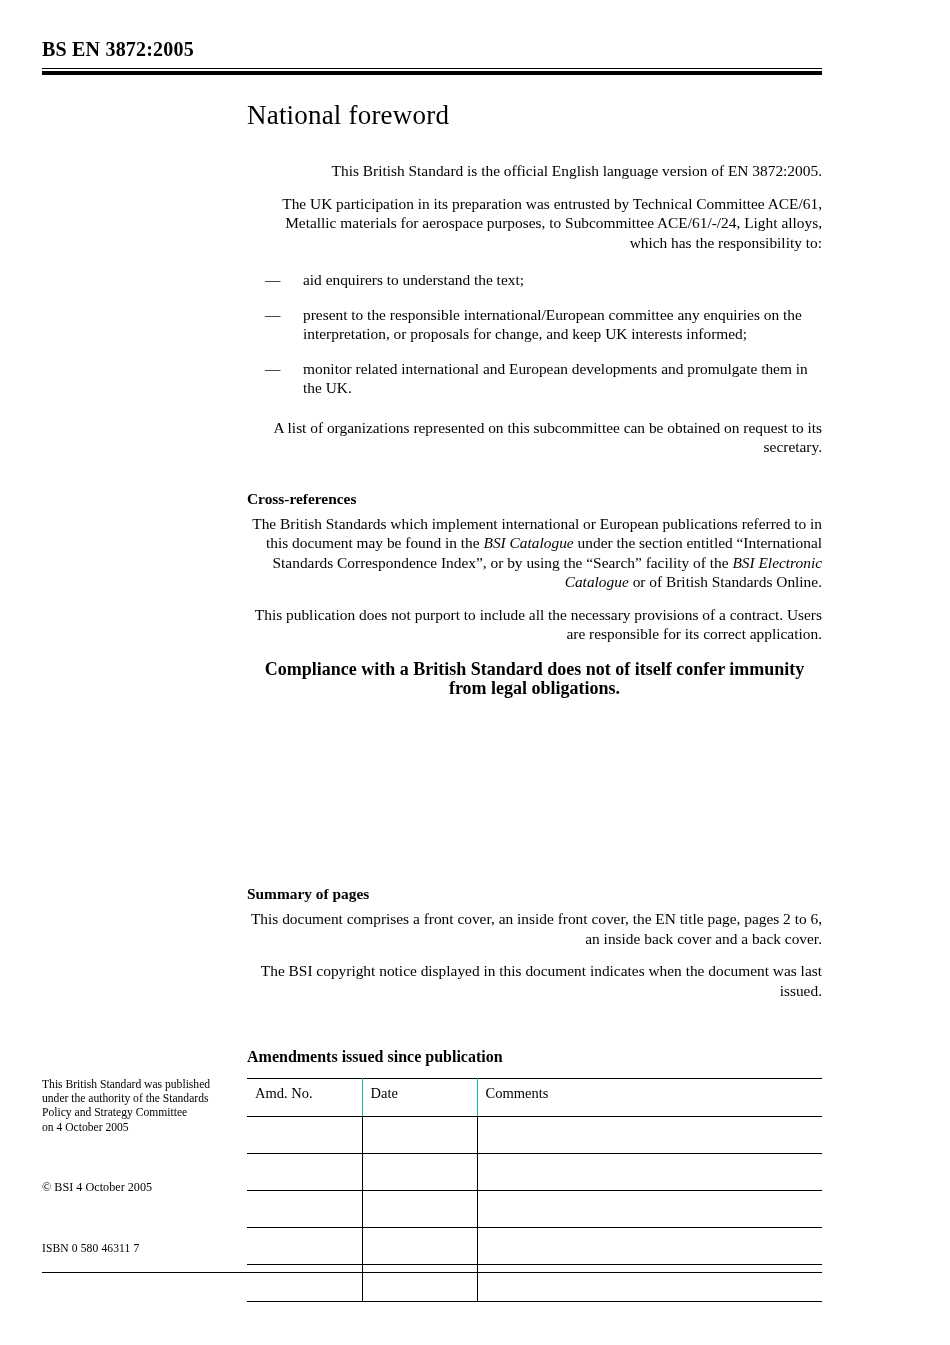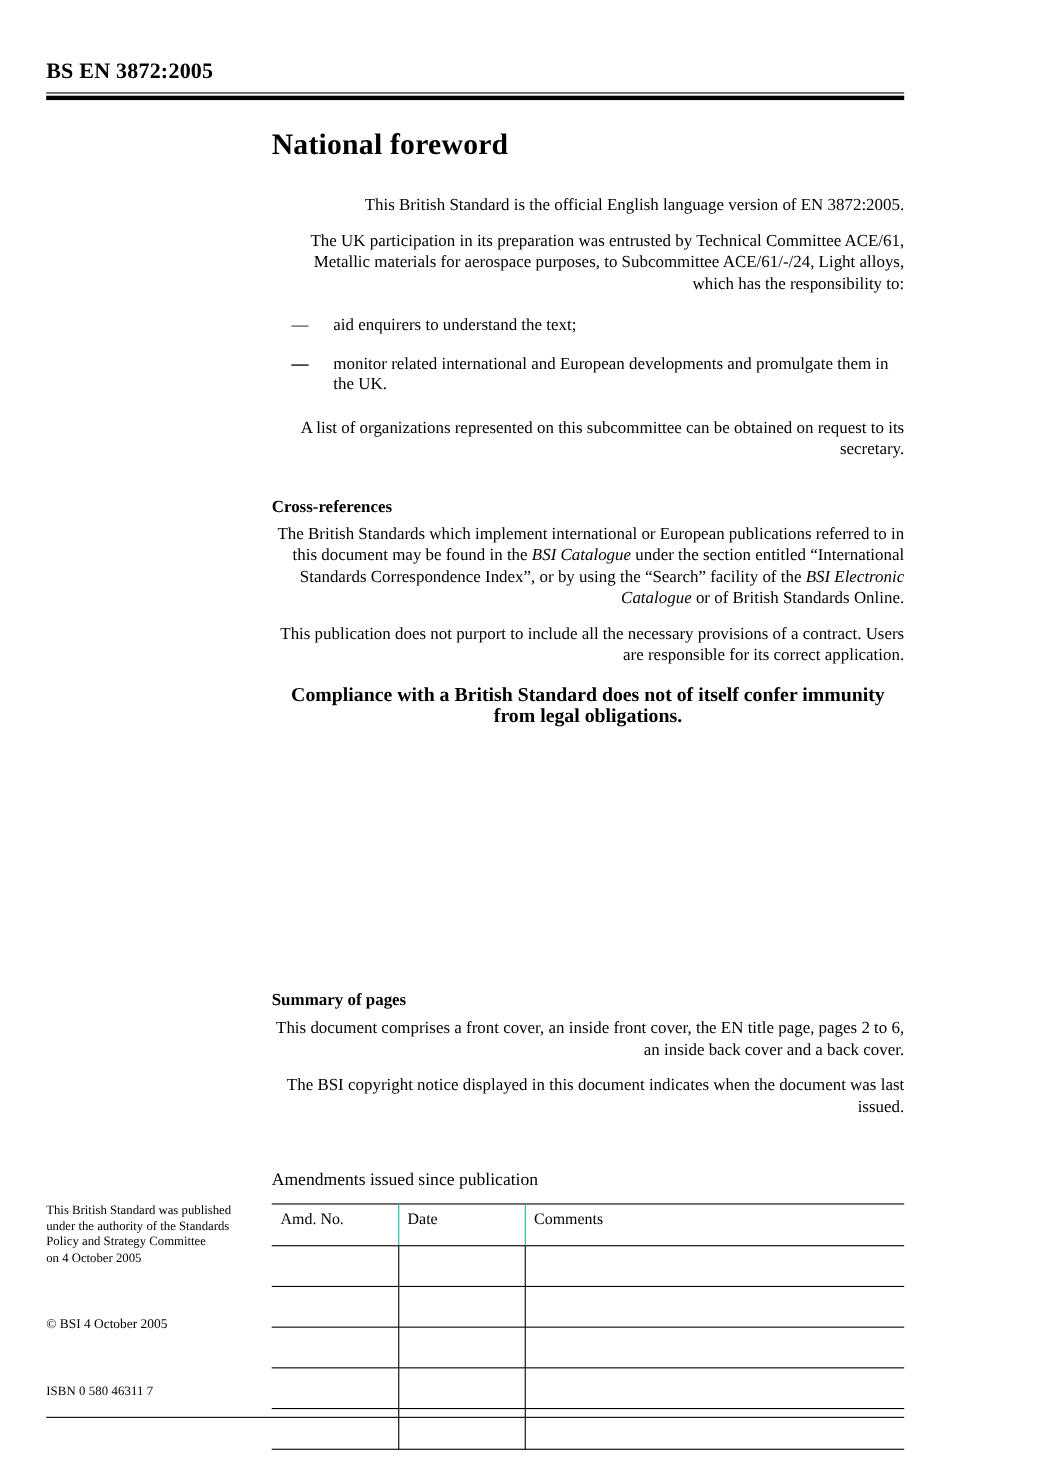--- a/index.html
+++ b/index.html
@@ -11,21 +11,21 @@
     width: 950px;
     height: 1345px;
     position: relative;
     font-family: "Liberation Serif", serif;
     color: #000000;
     overflow: hidden;
   }
 
   .page {
     position: absolute;
-    top: 16px; left: 0;
+    top: 0; left: 0;
     width: 950px;
     height: 1038px;
   }
 
   
   .header-title {
     position: absolute;
     left: 42px;
     top: 38px;
     font-size: 20px;
@@ -52,21 +52,21 @@
 
   
   .main {
     position: absolute;
     left: 247px;
     top: 100px;
     width: 575px;
   }
   h1.doc-title {
     font-size: 27px;
-    font-weight: bold;
+    font-weight: normal;
     margin: 0 0 30px 0;
     letter-spacing: 0.2px;
   }
   p.para {
     font-size: 15.4px;
     line-height: 19.5px;
     margin: 0 0 13px 0;
     text-align: right;
   }
   .bullets {
@@ -133,21 +133,21 @@
     font-weight: normal;
     letter-spacing: 0.1px;
   }
 
   
   .amend-title {
     position: absolute;
     left: 247px;
     top: 1048px;
     font-size: 16px;
-    font-weight: normal;
+    font-weight: bold;
   }
   .amend-table {
     position: absolute;
     left: 247px;
     top: 1078px;
     width: 575px;
     border-collapse: collapse;
     font-size: 14.5px;
   }
   .amend-table th,
@@ -199,20 +199,21 @@
 
     <p class="para">The UK participation in its preparation was entrusted by Technical Committee ACE/61, Metallic materials for aerospace purposes, to Subcommittee ACE/61/-/24, Light alloys, which has the responsibility to:</p>
 
     <ul class="bullets">
       <li>
         <span class="dash">—</span>
         <span>aid enquirers to understand the text;</span>
       </li>
       <li>
         <span class="dash">—</span>
+        <span>present to the responsible international/European committee any enquiries on the interpretation, or proposals for change, and keep UK interests informed;</span>
       </li>
       <li>
         <span class="dash">—</span>
         <span>monitor related international and European developments and promulgate them in the UK.</span>
       </li>
     </ul>
 
     <p class="para">A list of organizations represented on this subcommittee can be obtained on request to its secretary.</p>
 
     <div class="subhead">Cross-references</div>

